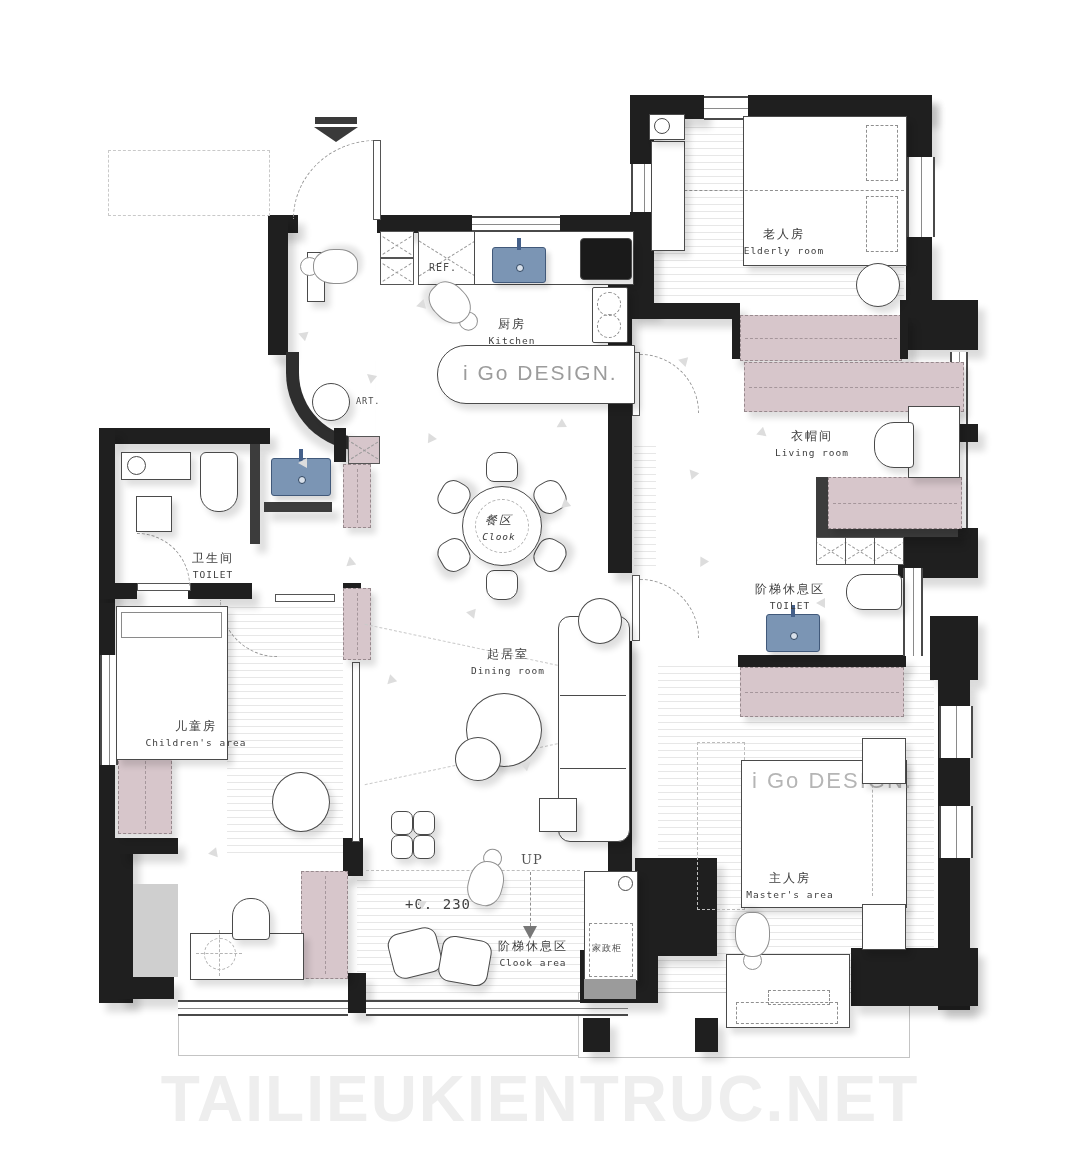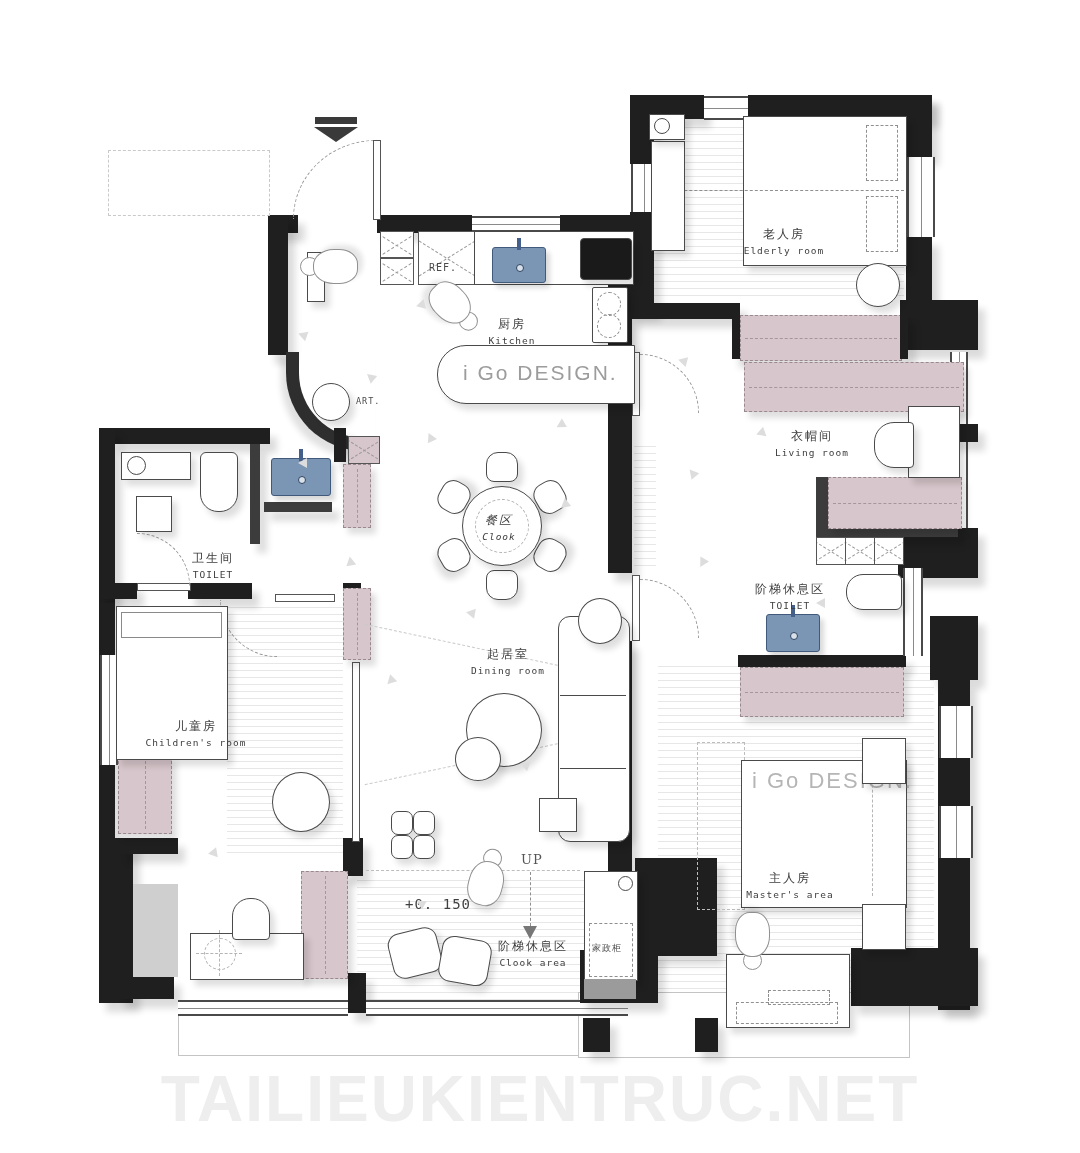--- a/index.html
+++ b/index.html
@@ -274,21 +274,21 @@
   <div class="fur" style="left:726px;top:954px;width:122px;height:72px;"></div>
   <div class="dbox" style="left:736px;top:1002px;width:100px;height:20px;"></div>
   <div class="dbox" style="left:768px;top:990px;width:60px;height:13px;"></div>
 
   <div class="dline" style="left:366px;top:870px;width:214px;border-color:#bdbdbd;"></div>
   <div class="fur" style="left:390px;top:930px;width:48px;height:44px;border-radius:12px;transform:rotate(-14deg);"></div>
   <div class="fur" style="left:440px;top:938px;width:48px;height:44px;border-radius:12px;transform:rotate(10deg);"></div>
   <div class="dvline" style="left:530px;top:872px;height:54px;border-color:#8f8f8f;"></div>
   <div class="up-tri" style="left:523px;top:926px;"></div>
   <div class="tag" style="left:521px;top:852px;font-size:13px;font-family:'DejaVu Serif',serif;color:#555;">UP</div>
-  <div class="tag" style="left:405px;top:896px;font-size:14px;color:#3f3f3f;">+0. 150</div>
+  <div class="tag" style="left:405px;top:896px;font-size:14px;color:#3f3f3f;">+0. 230</div>
 
   <div class="fur" style="left:584px;top:871px;width:52px;height:108px;"></div>
   <div class="fur round" style="left:618px;top:876px;width:13px;height:13px;box-shadow:none;"></div>
   <div class="dbox" style="left:589px;top:923px;width:42px;height:52px;"></div>
   <div class="tag" style="left:592px;top:942px;font-size:9px;font-family:'Liberation Sans',sans-serif;">家政柜</div>
   <div class="grayblk" style="left:584px;top:979px;width:52px;height:20px;"></div>
 
   <div class="person" style="left:312px;top:238px;transform:rotate(-90deg);">
       <div class="hd"></div>
       <div class="bd"></div>
@@ -348,21 +348,21 @@
   <div class="rm" style="left:508px;top:646px;">
     <div class="zh">起居室</div>
     <div class="en">Dining room</div>
   </div>
   <div class="rm" style="left:213px;top:550px;">
     <div class="zh">卫生间</div>
     <div class="en">TOILET</div>
   </div>
   <div class="rm" style="left:196px;top:718px;">
     <div class="zh">儿童房</div>
-    <div class="en">Children's room</div>
+    <div class="en">Children's area</div>
   </div>
   <div class="rm" style="left:790px;top:870px;">
     <div class="zh">主人房</div>
     <div class="en">Master's area</div>
   </div>
   <div class="rm" style="left:533px;top:938px;">
     <div class="zh">阶梯休息区</div>
     <div class="en">Clook area</div>
   </div>
 

